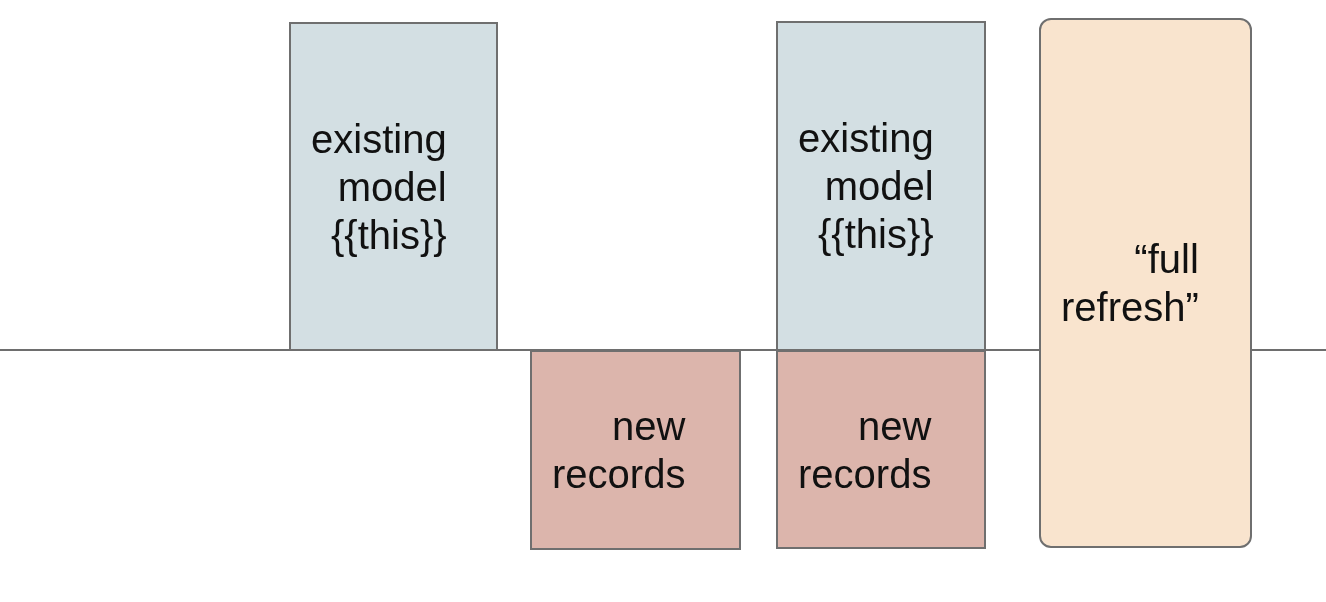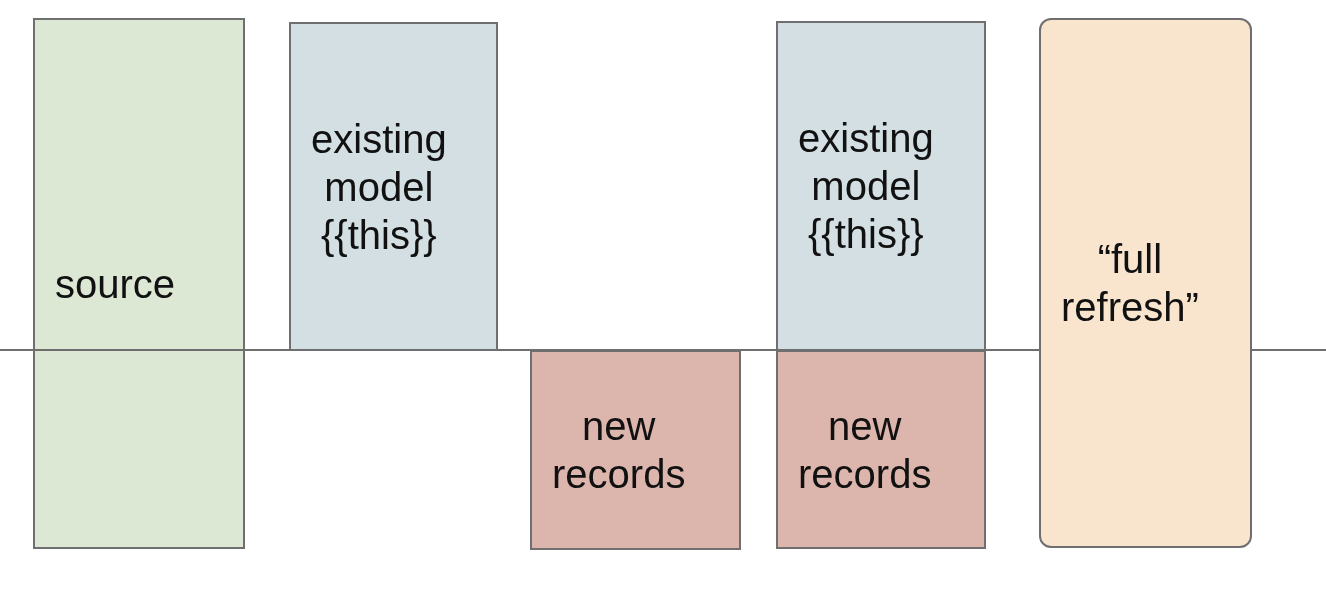--- a/index.html
+++ b/index.html
@@ -31,40 +31,37 @@
     display: flex;
     align-items: center;
   }
   .box .label {
     font-size: 40px;
     line-height: 1.2;
     color: #111111;
     padding-left: 20px;
     padding-right: 6px;
     white-space: pre-line;
-    text-align: center;
+    text-align: right;
   }
   
   .box-source         { left: 33px;   top: 18px;  width: 212px; height: 531px; z-index: 1; }
   .box-existing-1     { left: 289px;  top: 22px;  width: 209px; height: 329px; z-index: 3; }
   .box-new-records-1  { left: 530px;  top: 350px; width: 211px; height: 200px; z-index: 3; }
   .box-existing-2     { left: 776px;  top: 21px;  width: 210px; height: 330px; z-index: 3; }
   .box-new-records-2  { left: 776px;  top: 350px; width: 210px; height: 199px; z-index: 3; }
   .box-full-refresh   { left: 1039px; top: 18px;  width: 213px; height: 530px; z-index: 4; }
 </style>
 </head>
 <body>
 
 <div class="canvas">
 
   <div class="divider" style="background-color: rgb(110, 110, 110);"></div>
 
-  <div class="box box-source" style="background-color: rgb(220, 231, 212);">
-    <span class="label">source</span>
-  </div>
 
   <div class="box box-existing-1" style="background-color: rgb(211, 223, 227);">
     <span class="label">existing
 model
 {{this}}</span>
   </div>
 
   <div class="box box-new-records-1" style="background-color: rgb(220, 181, 172);">
     <span class="label">new
 records</span>

